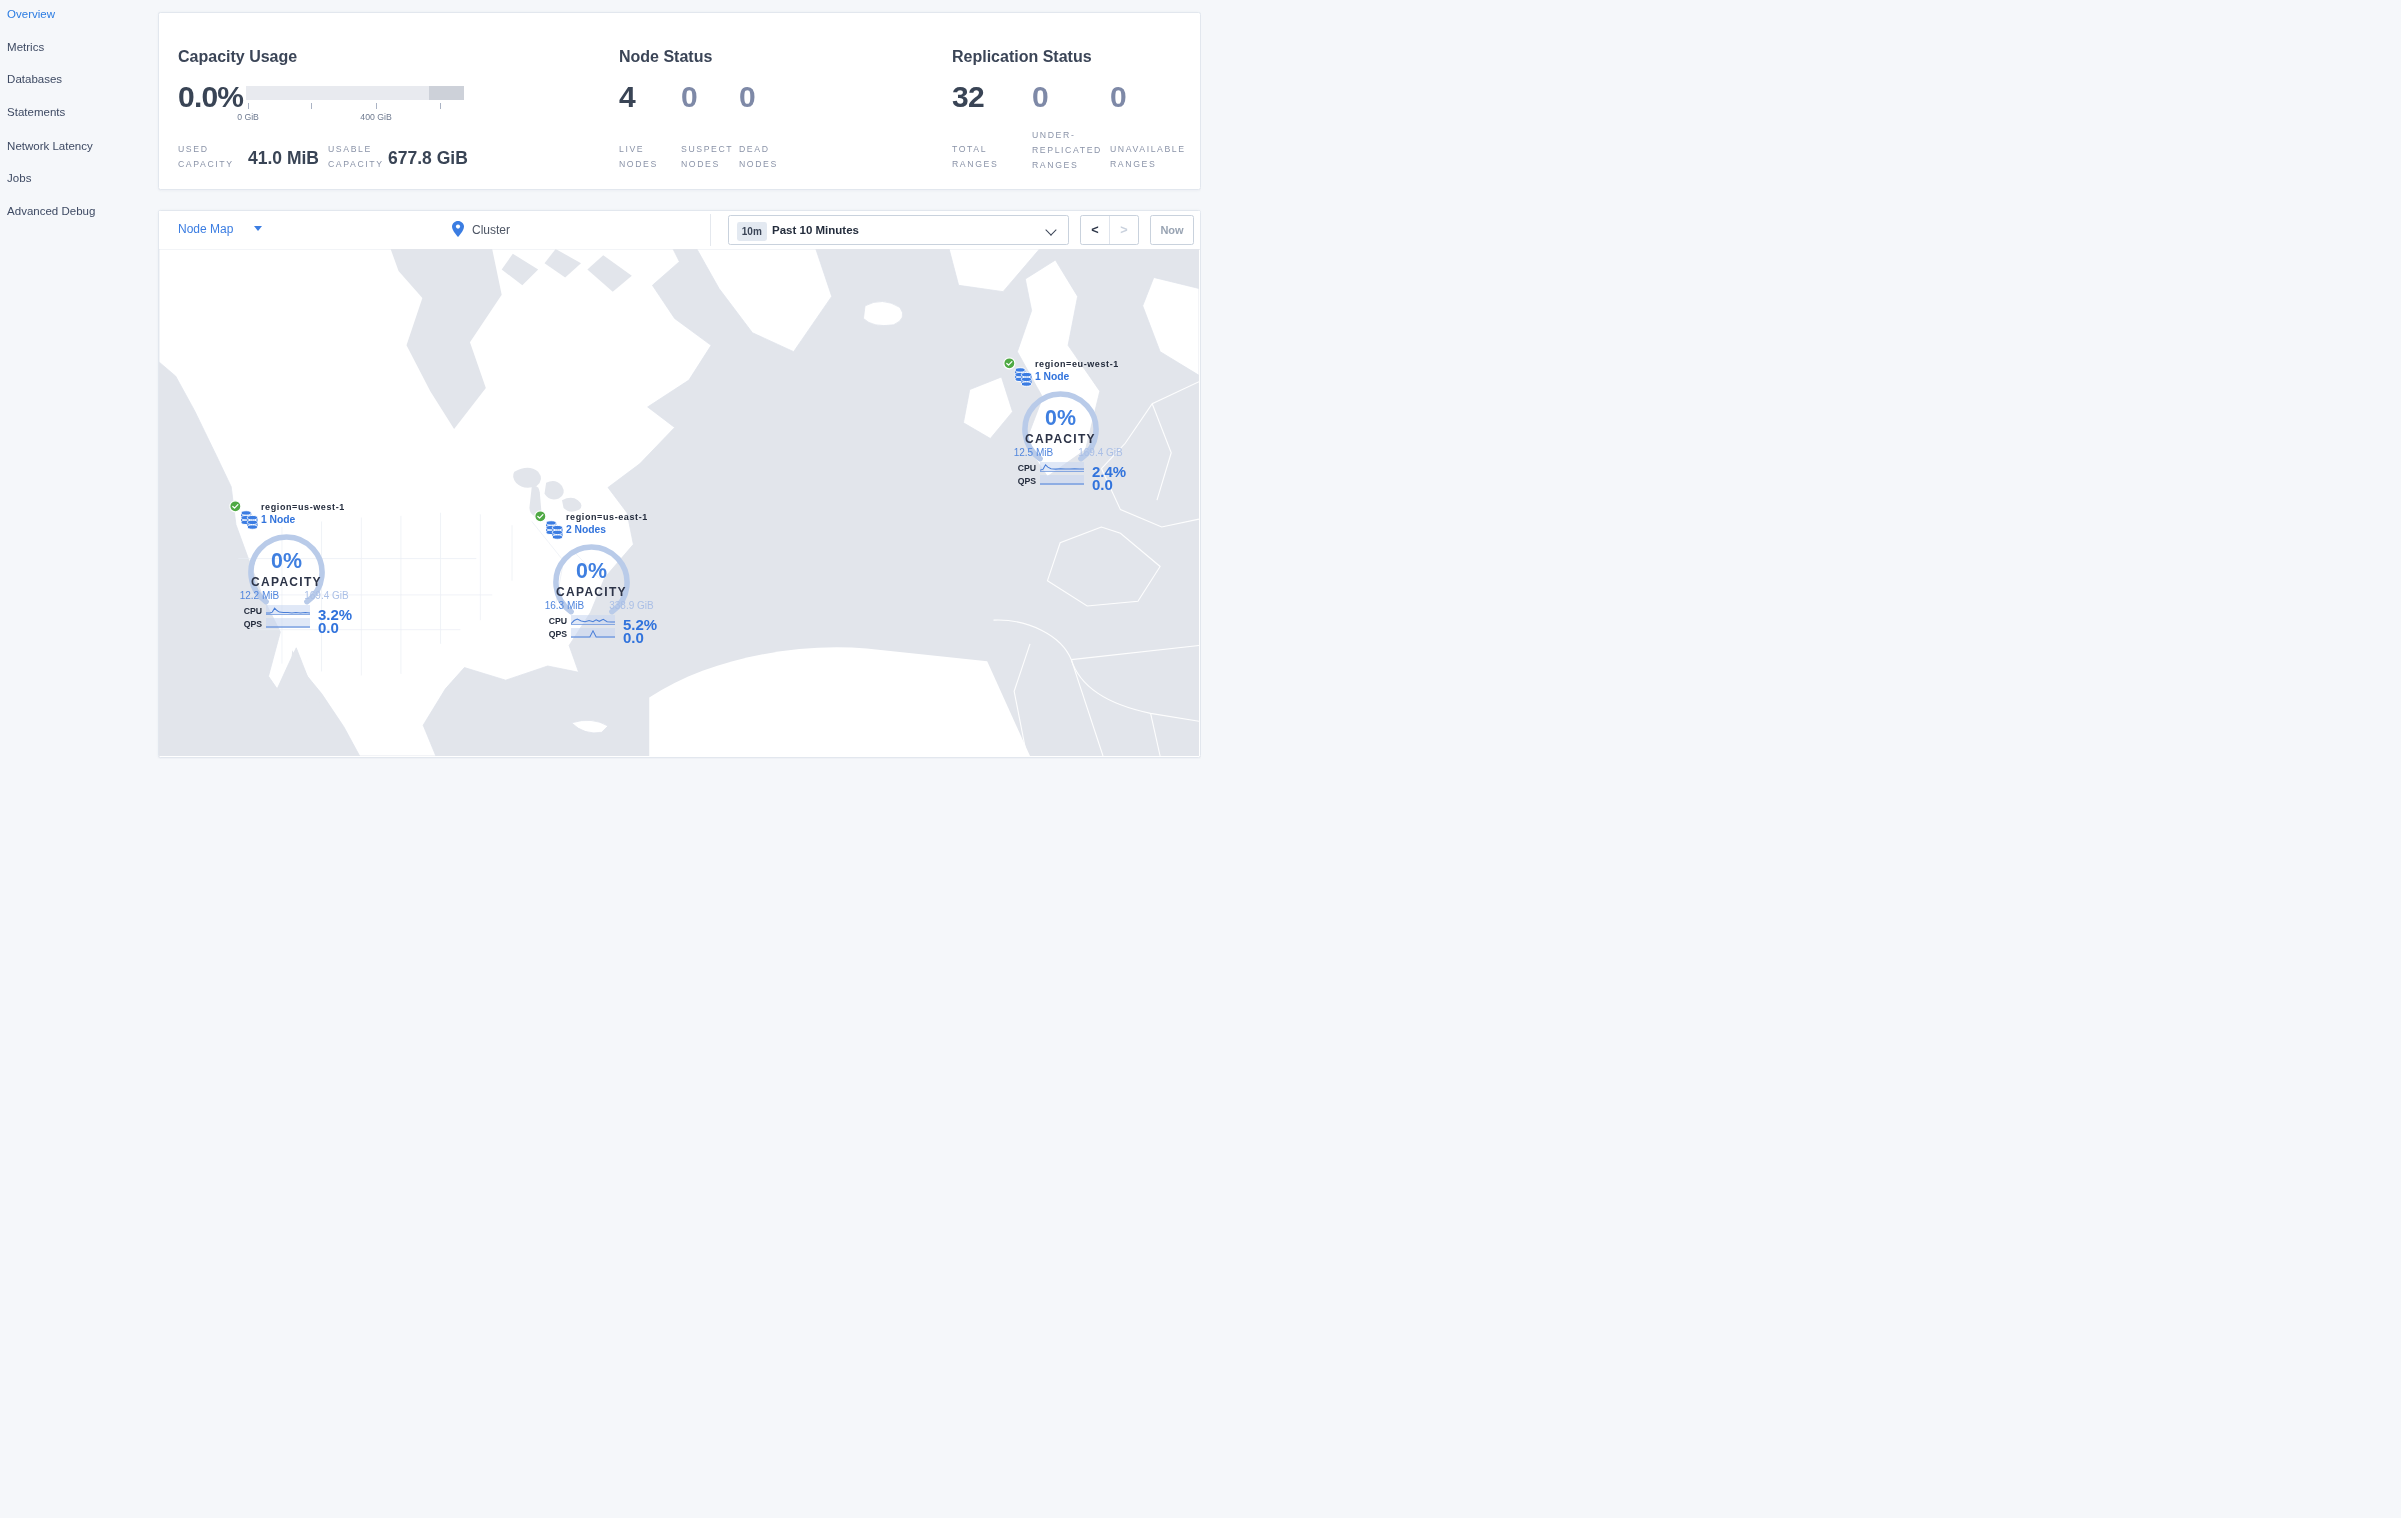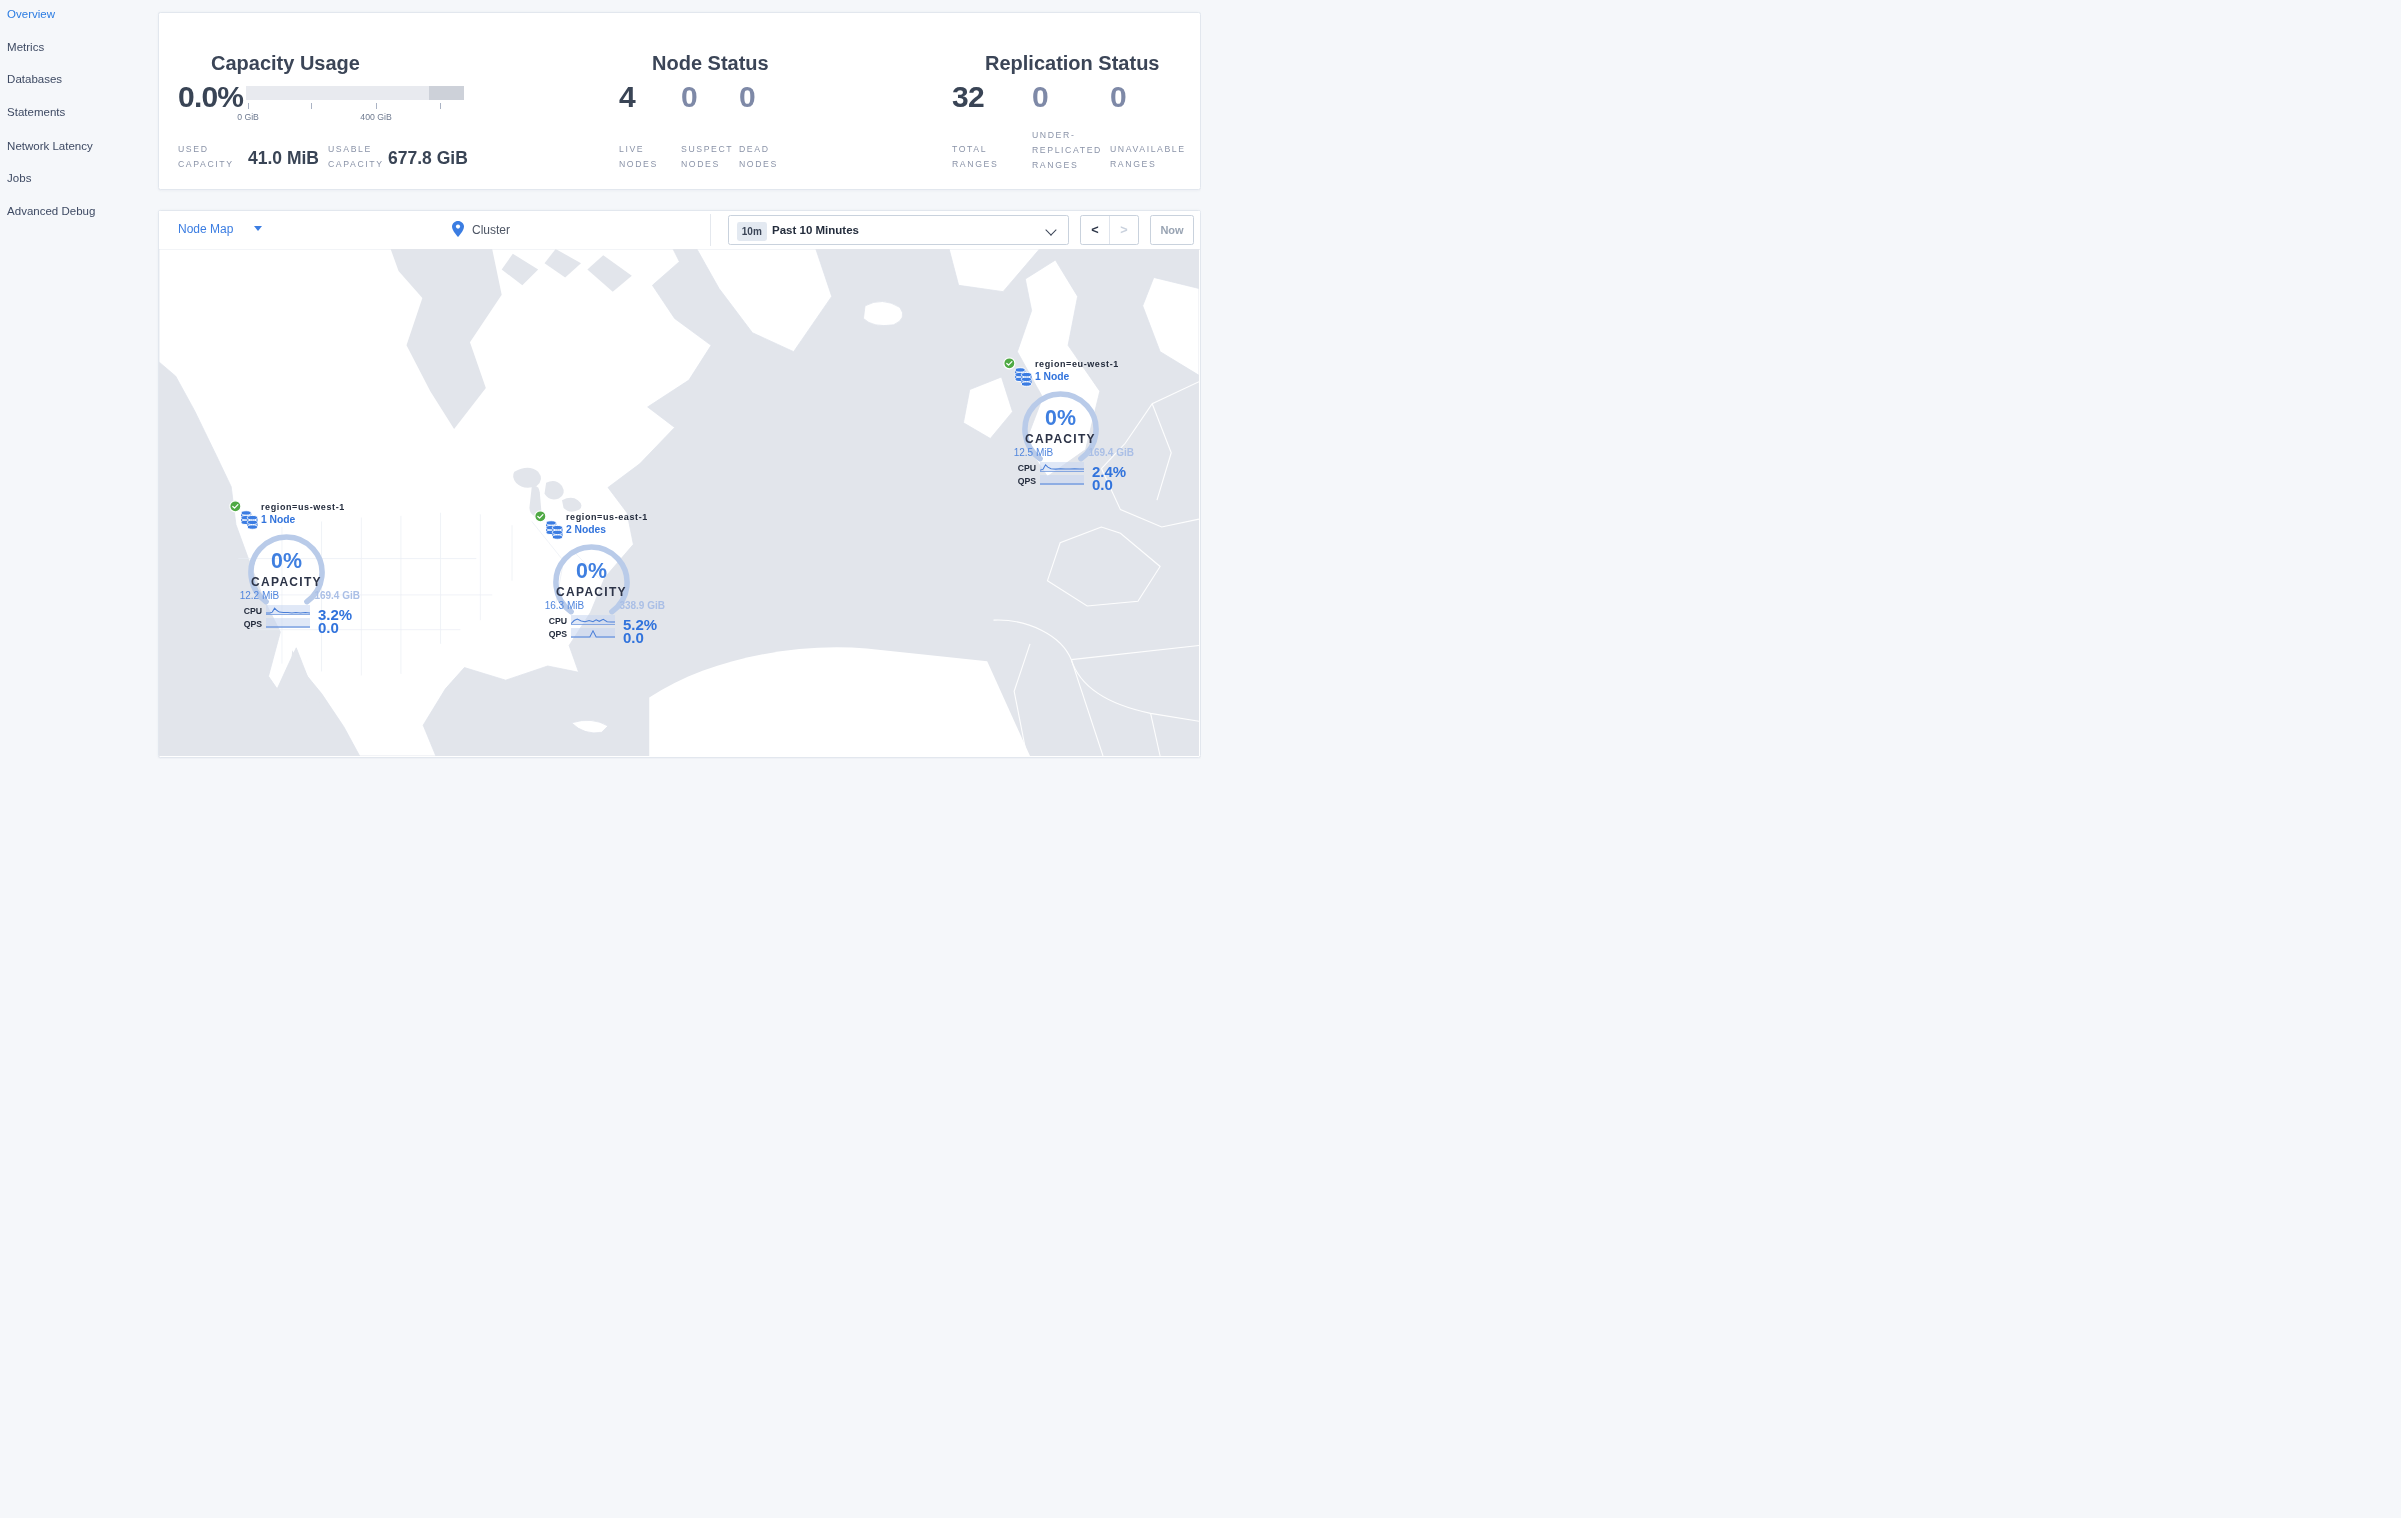--- a/index.html
+++ b/index.html
@@ -10,21 +10,21 @@
     -webkit-font-smoothing:antialiased;
   }
   
   .sidebar{position:absolute;left:0;top:0;width:158px;height:759px;background:#f5f7fa;}
   .nav-item{position:absolute;left:7.1px;font-size:11.5px;color:#3e4a63;cursor:pointer;white-space:nowrap;}
   .nav-item.active{color:#2b7ce2;}
   
   .card{position:absolute;background:#ffffff;border:0.8px solid #e2e7ee;border-radius:2.4px;box-shadow:0 0.8px 2.4px rgba(56,76,108,0.05);}
   #summary-card{left:158px;top:12px;width:1041px;height:176px;}
   #map-card{left:158px;top:210px;width:1041px;height:546px;}
-  .sec-title{position:absolute;font-size:20px;font-weight:700;color:#3b4557;white-space:nowrap;margin-left:33px;}
+  .sec-title{position:absolute;font-size:16px;font-weight:700;color:#3b4557;white-space:nowrap;}
   .big-num{position:absolute;font-size:30px;font-weight:600;color:#394455;letter-spacing:-0.8px;}
   .big-num.dim{color:#7e89a7;}
   .stat-label{position:absolute;font-size:8.7px;letter-spacing:1.6px;color:#8a93a8;line-height:1.7;font-weight:400;}
   .stat-value{position:absolute;font-size:17.5px;font-weight:600;color:#394455;white-space:nowrap;}
   
   .cap-bar{position:absolute;left:87px;top:73px;width:218px;height:14.3px;background:#e8eaef;}
   .cap-bar-dark{position:absolute;left:183px;top:0;width:35px;height:14.3px;background:#cdd1d9;}
   .cap-tick{position:absolute;top:90px;width:0.8px;height:6.4px;background:#aab3c4;}
   .cap-tick-label{position:absolute;top:99px;transform:translateX(-50%);font-size:8.7px;color:#6e7a90;white-space:nowrap;}
   
@@ -50,21 +50,21 @@
   
   .region{position:absolute;width:121px;height:133px;}
   .check{position:absolute;left:0;top:0;}
   .dbicon{position:absolute;left:10.3px;top:8.7px;}
   .rtitle{position:absolute;left:32px;top:2.4px;font-size:9px;font-weight:700;letter-spacing:0.6px;color:#242c3d;white-space:nowrap;}
   .rnodes{position:absolute;left:32px;top:13.5px;font-size:10.3px;font-weight:700;color:#3173dc;cursor:pointer;white-space:nowrap;}
   .gauge{position:absolute;left:18px;top:33px;}
   .gpct{position:absolute;left:18px;top:49px;width:79px;text-align:center;font-size:21.4px;font-weight:700;color:#3f7fe0;}
   .gcap{position:absolute;left:18px;top:75px;width:79px;text-align:center;font-size:12px;font-weight:700;letter-spacing:1.3px;color:#2c3347;}
   .gused{position:absolute;left:-1.6px;top:90px;width:64px;text-align:center;font-size:10px;font-weight:400;color:#5186dd;white-space:nowrap;}
-  .gtotal{position:absolute;left:64px;top:90px;width:67px;text-align:right;font-size:10px;font-weight:700;color:#aabfe6;white-space:nowrap;}
+  .gtotal{position:absolute;left:64px;top:90px;width:67px;text-align:center;font-size:10px;font-weight:400;color:#aabfe6;white-space:nowrap;}
   .mrow{position:absolute;left:0;width:121px;height:11px;}
   .mrow.cpu{top:105px;} .mrow.qps{top:118px;text-decoration:underline;}
   .mlabel{position:absolute;left:0;top:0.8px;width:33px;text-align:right;font-size:8.7px;font-weight:700;color:#242c3d;}
   .spark{position:absolute;left:37px;top:0;}
   .mval{position:absolute;left:89px;top:0.8px;font-size:15px;font-weight:700;color:#3173dc;white-space:nowrap;}
 </style>
 </head>
 <body>
 
 <aside class="sidebar">

